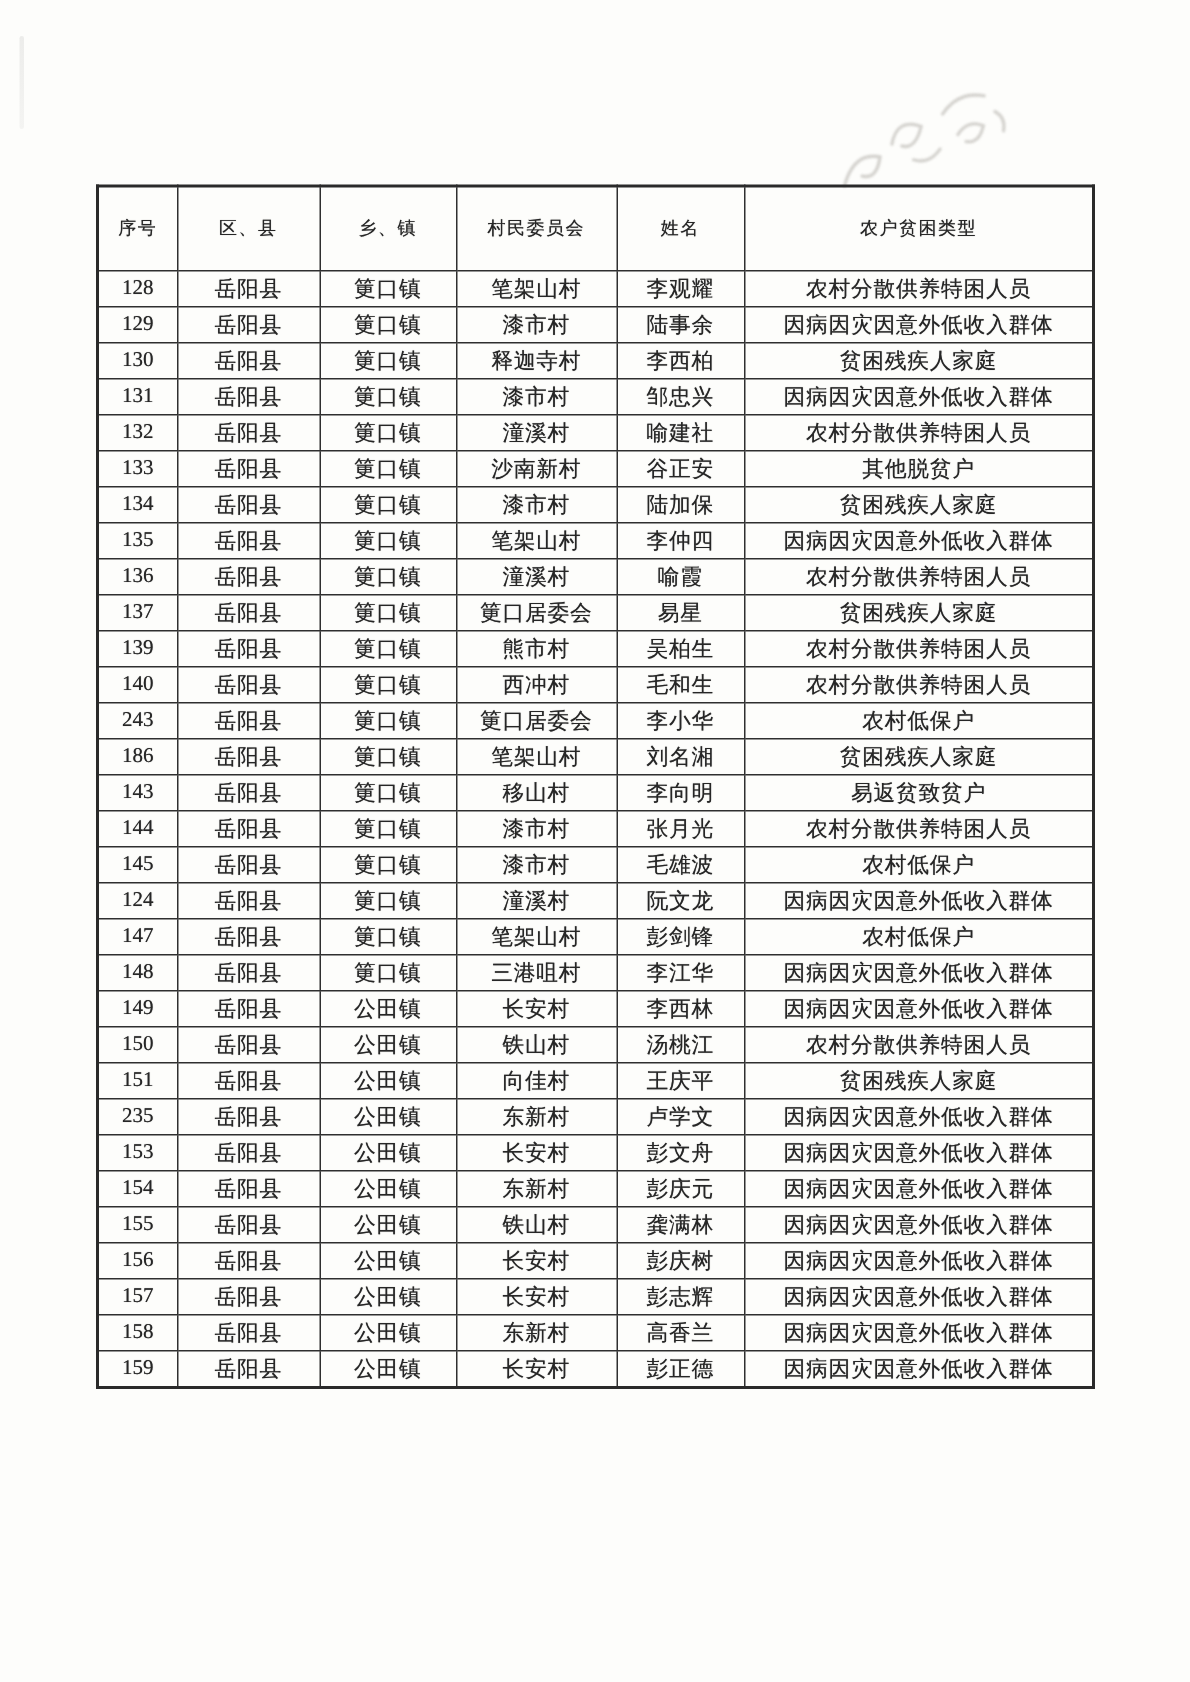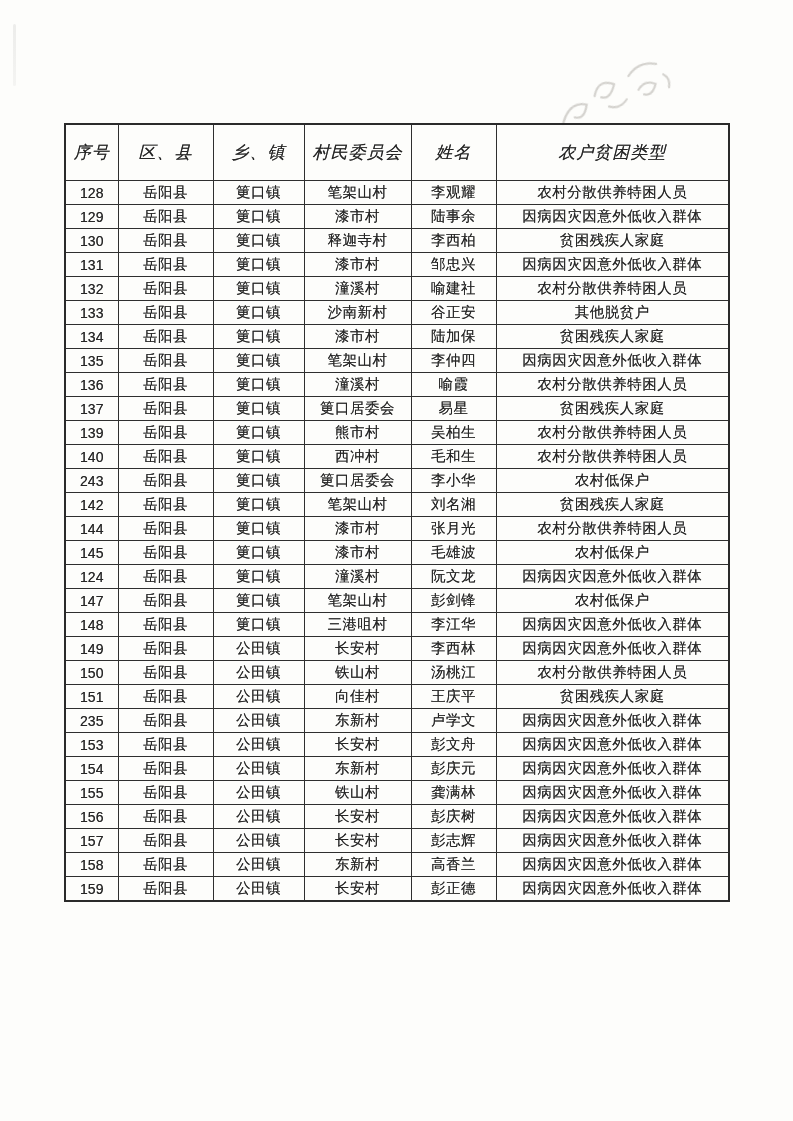--- a/index.html
+++ b/index.html
@@ -30,40 +30,39 @@
     width:664px;
     border-collapse:collapse;
     table-layout:fixed;
   }
   table.doc, table.doc th, table.doc td{
     border:1px solid #2f2f2f;
   }
   table.doc{border:2px solid #2a2a2a;}
   table.doc th{
     height:53px;
-    font-size:17px;
+    font-size:12px;
     font-weight:normal;
     letter-spacing:1px;
     vertical-align:middle;
     text-shadow:0 0 .5px rgba(45,45,45,.75);
-    font-style:italic;
   }
   table.doc td{
     height:23px;
     padding:0 2px;
     font-size:14.5px;
     text-align:center;
     vertical-align:middle;
     letter-spacing:.5px;
     white-space:nowrap;
     overflow:hidden;
     text-shadow:0 0 .5px rgba(45,45,45,.75);
   }
   table.doc td.c0{
-    font-family:Liberation Sans, sans-serif;
+    font-family:Liberation Serif, serif;
     font-size:14px;
     letter-spacing:0;
     margin-left:34px;
   }
   col.w0{width:53px;}
   col.w1{width:95px;}
   col.w2{width:91px;}
   col.w3{width:107px;}
   col.w4{width:85px;}
   col.w5{width:233px;}
@@ -206,26 +205,34 @@
         </tr>
         <tr>
           <td class="c0">243</td>
           <td class="c1">岳阳县</td>
           <td class="c2">筻口镇</td>
           <td class="c3">筻口居委会</td>
           <td class="c4">李小华</td>
           <td class="c5">农村低保户</td>
         </tr>
         <tr>
-          <td class="c0">142</td>
+          <td class="c0">186</td>
           <td class="c1">岳阳县</td>
           <td class="c2">筻口镇</td>
           <td class="c3">笔架山村</td>
           <td class="c4">刘名湘</td>
           <td class="c5">贫困残疾人家庭</td>
+        </tr>
+        <tr>
+          <td class="c0">143</td>
+          <td class="c1">岳阳县</td>
+          <td class="c2">筻口镇</td>
+          <td class="c3">移山村</td>
+          <td class="c4">李向明</td>
+          <td class="c5">易返贫致贫户</td>
         </tr>
         <tr>
           <td class="c0">144</td>
           <td class="c1">岳阳县</td>
           <td class="c2">筻口镇</td>
           <td class="c3">漆市村</td>
           <td class="c4">张月光</td>
           <td class="c5">农村分散供养特困人员</td>
         </tr>
         <tr>

